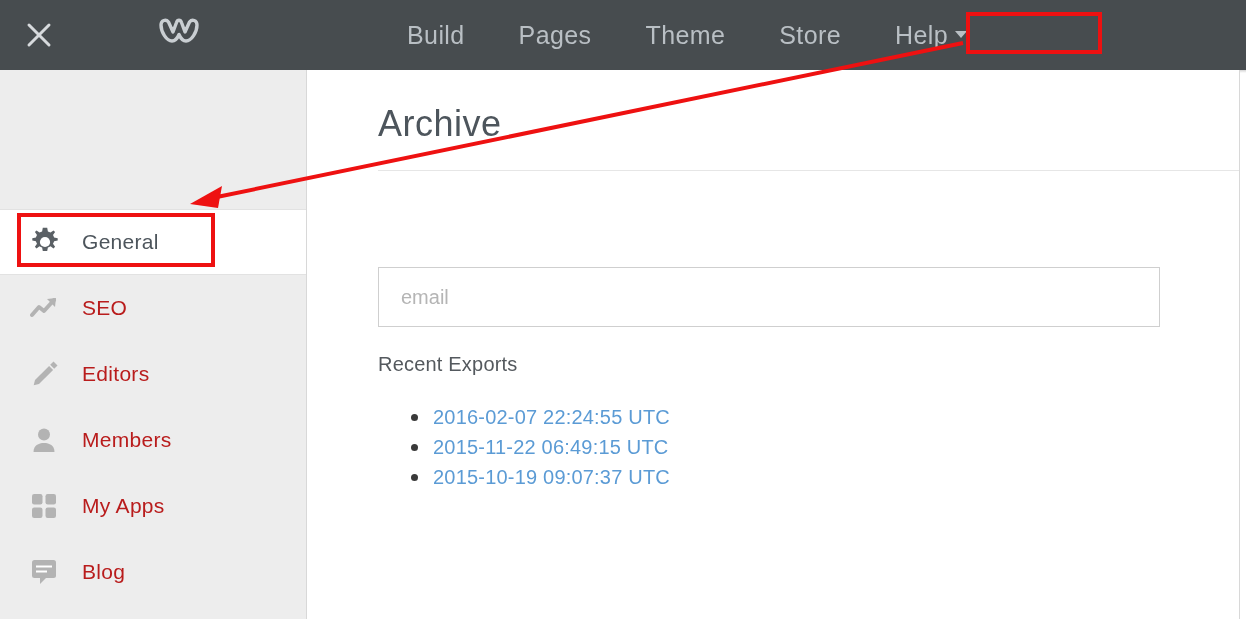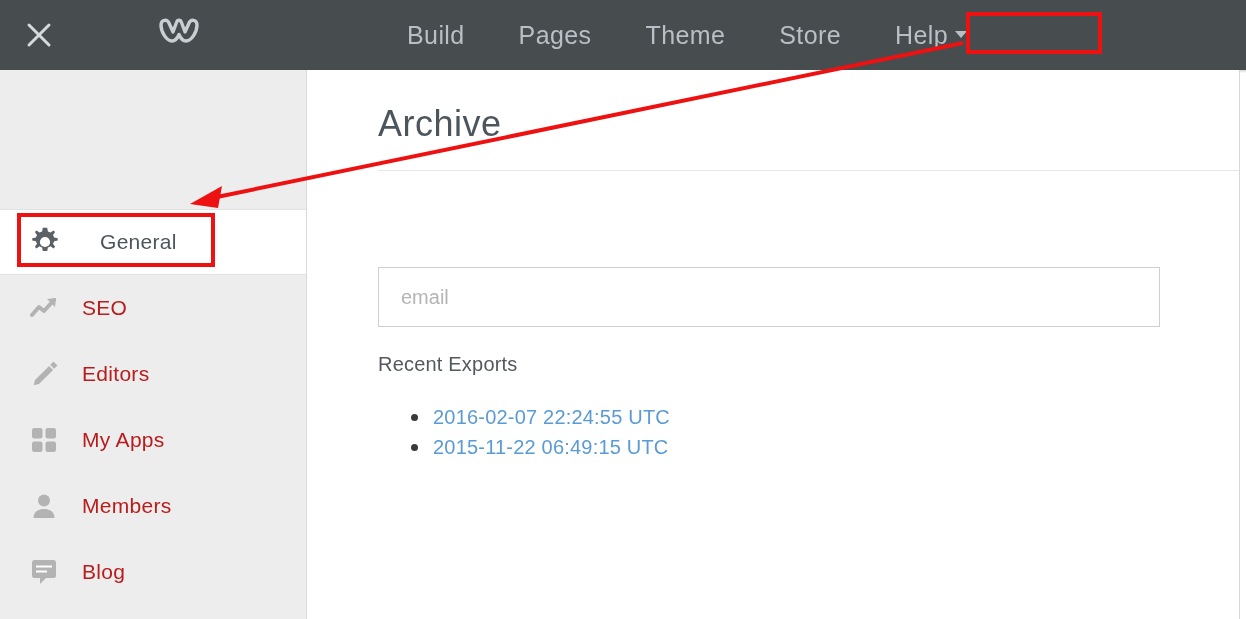--- a/index.html
+++ b/index.html
@@ -124,21 +124,20 @@
     height: 66px;
     display: flex;
     align-items: center;
     cursor: pointer;
     box-sizing: border-box;
   }
   .side-item.active {
     background: #ffffff;
     border-top: 1px solid #e2e2e2;
     border-bottom: 1px solid #e2e2e2;
-    gap: 18px;
   }
   .side-icon {
     width: 52px;
     margin-left: 30px;
     display: flex;
     align-items: center;
     justify-content: flex-start;
   }
   .side-icon svg { display: block; }
   .side-label {
@@ -340,37 +339,37 @@
             <path d="M23.5 2.5 l4 4 -3.3 3.3 -4-4 z" fill="#b3b3b3"></path>
             <path d="M19.1 6.9 l4 4 -14.1 14.1 -5.3 1.3 1.3-5.3 z" fill="#b3b3b3"></path>
           </svg>
         </span>
         <span class="side-label">Editors</span>
       </div>
 
       <div class="side-item">
         <span class="side-icon">
           <svg width="28" height="28" viewBox="0 0 28 28">
+            <circle cx="14" cy="8.5" r="6" fill="#b3b3b3"></circle>
+            <path d="M3.5 26 C3.5 19.5 8.5 17 14 17 C19.5 17 24.5 19.5 24.5 26 Z" fill="#b3b3b3"></path>
+          </svg>
+        </span>
+        <span class="side-label">Members</span>
+      </div>
+
+      <div class="side-item">
+        <span class="side-icon">
+          <svg width="28" height="28" viewBox="0 0 28 28">
             <rect x="2" y="2" width="10.5" height="10.5" rx="2.2" fill="#b3b3b3"></rect>
             <rect x="15.5" y="2" width="10.5" height="10.5" rx="2.2" fill="#b3b3b3"></rect>
             <rect x="2" y="15.5" width="10.5" height="10.5" rx="2.2" fill="#b3b3b3"></rect>
             <rect x="15.5" y="15.5" width="10.5" height="10.5" rx="2.2" fill="#b3b3b3"></rect>
           </svg>
         </span>
         <span class="side-label">My Apps</span>
-      </div>
-
-      <div class="side-item">
-        <span class="side-icon">
-          <svg width="28" height="28" viewBox="0 0 28 28">
-            <circle cx="14" cy="8.5" r="6" fill="#b3b3b3"></circle>
-            <path d="M3.5 26 C3.5 19.5 8.5 17 14 17 C19.5 17 24.5 19.5 24.5 26 Z" fill="#b3b3b3"></path>
-          </svg>
-        </span>
-        <span class="side-label">Members</span>
       </div>
 
       <div class="side-item">
         <span class="side-icon">
           <svg width="30" height="28" viewBox="0 0 30 28">
             <rect x="2" y="2" width="24" height="18" rx="2.5" fill="#b3b3b3"></rect>
             <path d="M10 19 L10 26 L17 19 Z" fill="#b3b3b3"></path>
             <rect x="6" y="7.5" width="16" height="2" fill="#ffffff"></rect>
             <rect x="6" y="12.5" width="11" height="2" fill="#ffffff"></rect>
           </svg>
@@ -387,20 +386,23 @@
       <input class="email-input" type="text" placeholder="email" style="">
 
       <div class="recent-title">Recent Exports</div>
 
       <ul class="export-list">
         <li>
           <a class="export-link" href="#">2016-02-07 22:24:55 UTC</a>
         </li>
         <li>
           <a class="export-link" href="#">2015-11-22 06:49:15 UTC</a>
+        </li>
+        <li>
+          <a class="export-link" href="#">2015-10-19 09:07:37 UTC</a>
         </li>
       </ul>
     </div>
   </div>
 
   <div class="annotations">
     <div class="anno-box settings"></div>
     <div class="anno-box general"></div>
     <svg class="anno-arrow" width="1246" height="619">
       <line x1="963" y1="43" x2="212" y2="198" stroke="#ee1111" stroke-width="4"></line>

